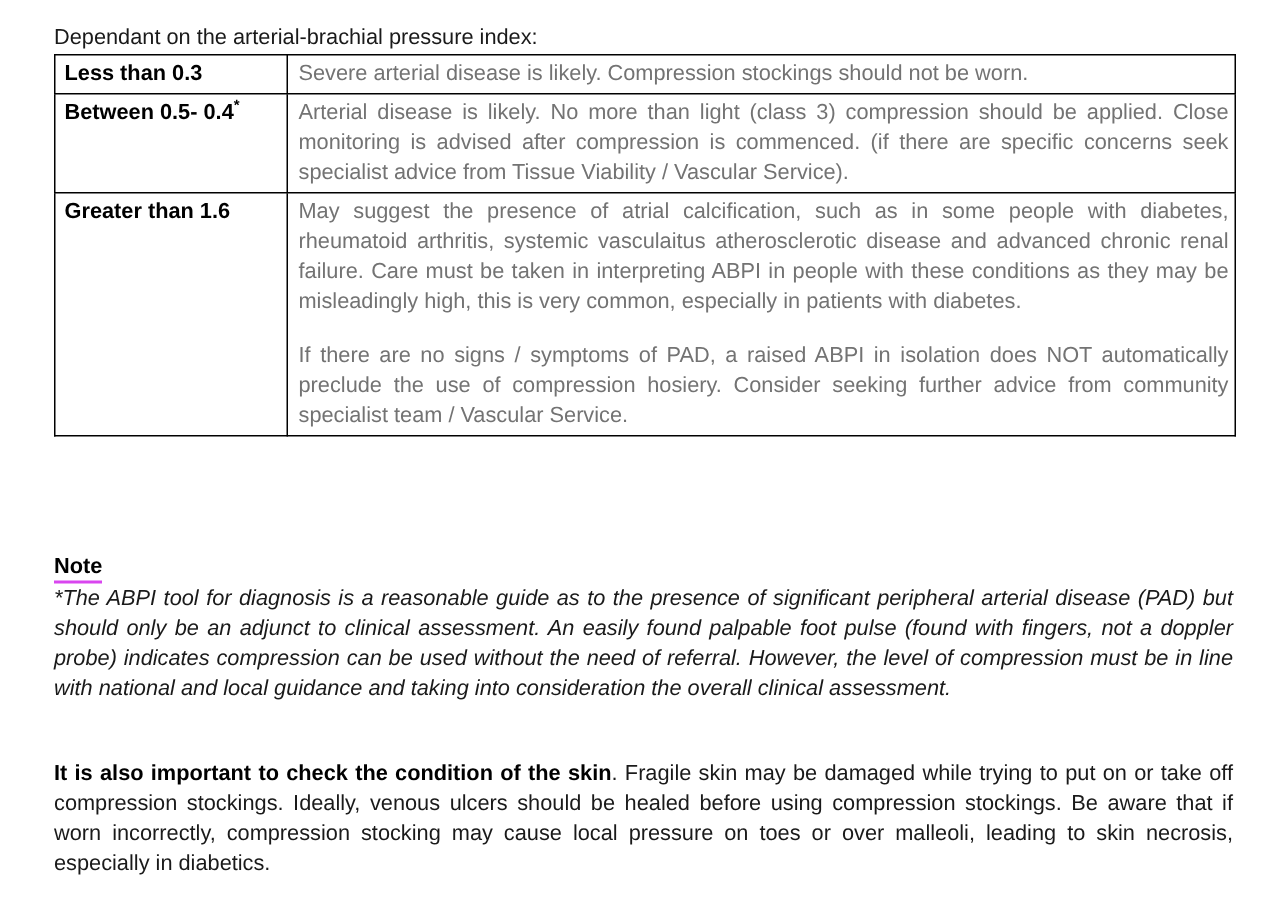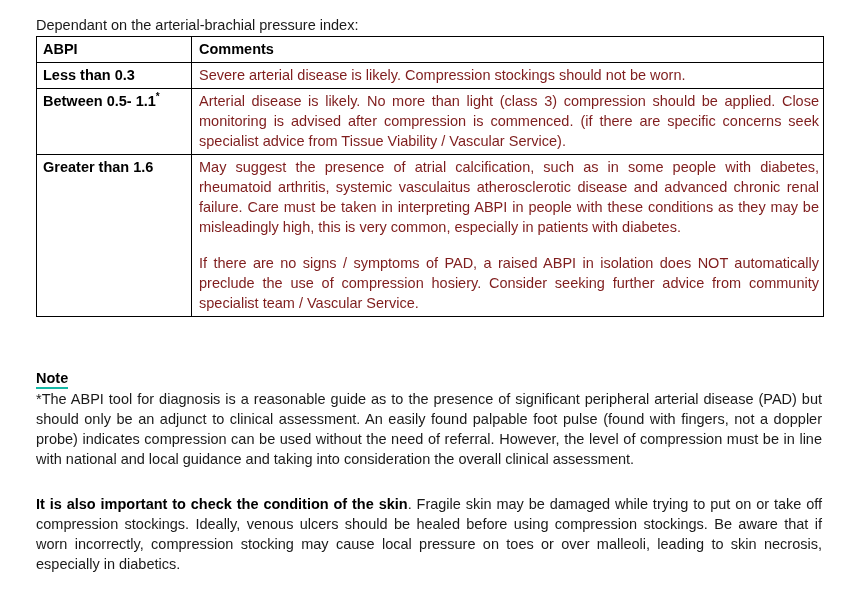--- a/index.html
+++ b/index.html
@@ -55,21 +55,21 @@
     font-size: 14.5px;
     line-height: 20px;
     font-weight: bold;
     color: #000000;
     white-space: nowrap;
   }
   .cell-pad-right {
     padding: 2px 4px 3px 7px;
     font-size: 14.5px;
     line-height: 20px;
-    color: #7f1d1d;
+    color: #737373;
   }
   .cell-pad-right.justify p {
     margin: 0;
     text-align: justify;
     text-justify: inter-word;
   }
   .cell-pad-right.justify p.gap {
     margin-top: 16px;
   }
   .cell-pad-right.plain p {
@@ -87,39 +87,40 @@
     line-height: 0;
   }
   .note-heading {
     position: absolute;
     left: 36px;
     top: 370px;
     font-size: 14.5px;
     line-height: 17px;
     font-weight: bold;
     color: #000000;
-    border-bottom: 2px solid #14b8a6;
+    border-bottom: 2px solid #d946ef;
     padding-bottom: 0px;
     display: inline-block;
   }
   .note-body {
     position: absolute;
     left: 36px;
     top: 389px;
     width: 786px;
     font-size: 14.5px;
     line-height: 20px;
     color: #1a1a1a;
     text-align: justify;
     text-justify: inter-word;
+    font-style: italic;
   }
   .skin-body {
     position: absolute;
     left: 36px;
-    top: 494px;
+    top: 506px;
     width: 786px;
     font-size: 14.5px;
     line-height: 20px;
     color: #1a1a1a;
     text-align: justify;
     text-justify: inter-word;
   }
   .skin-body .lead {
     font-weight: bold;
     color: #000000;
@@ -127,45 +128,35 @@
 </style>
 </head>
 <body>
 
 <div class="page">
 
   <div class="intro-line">Dependant on the arterial-brachial pressure index:</div>
 
   <table class="abpi">
     <tbody>
-      <tr class="hdr">
-        <td class="col-abpi">
-          <div class="cell-pad-left">ABPI</div>
-        </td>
-        <td class="col-comments">
-          <div class="cell-pad-right plain">
-            <p>Comments</p>
-          </div>
-        </td>
-      </tr>
 
       <tr>
         <td class="col-abpi">
           <div class="cell-pad-left"><span>Less than 0.3</span><span class="sup-star"></span></div>
         </td>
         <td class="col-comments">
           <div class="cell-pad-right plain">
             <p>Severe arterial disease is likely. Compression stockings should not be worn.</p>
           </div>
         </td>
       </tr>
 
       <tr>
         <td class="col-abpi">
-          <div class="cell-pad-left"><span>Between 0.5- 1.1</span><span class="sup-star">*</span></div>
+          <div class="cell-pad-left"><span>Between 0.5- 0.4</span><span class="sup-star">*</span></div>
         </td>
         <td class="col-comments">
           <div class="cell-pad-right justify">
             <p>Arterial disease is likely. No more than light (class 3) compression should be applied. Close monitoring is advised after compression is commenced. (if there are specific concerns seek specialist advice from Tissue Viability / Vascular Service).</p>
           </div>
         </td>
       </tr>
 
 
       <tr>

